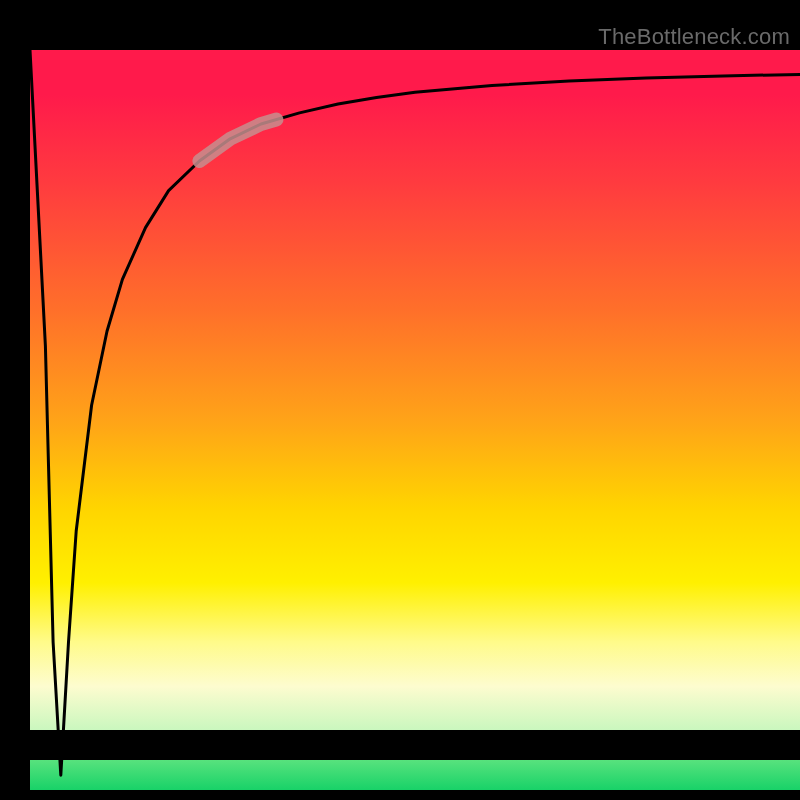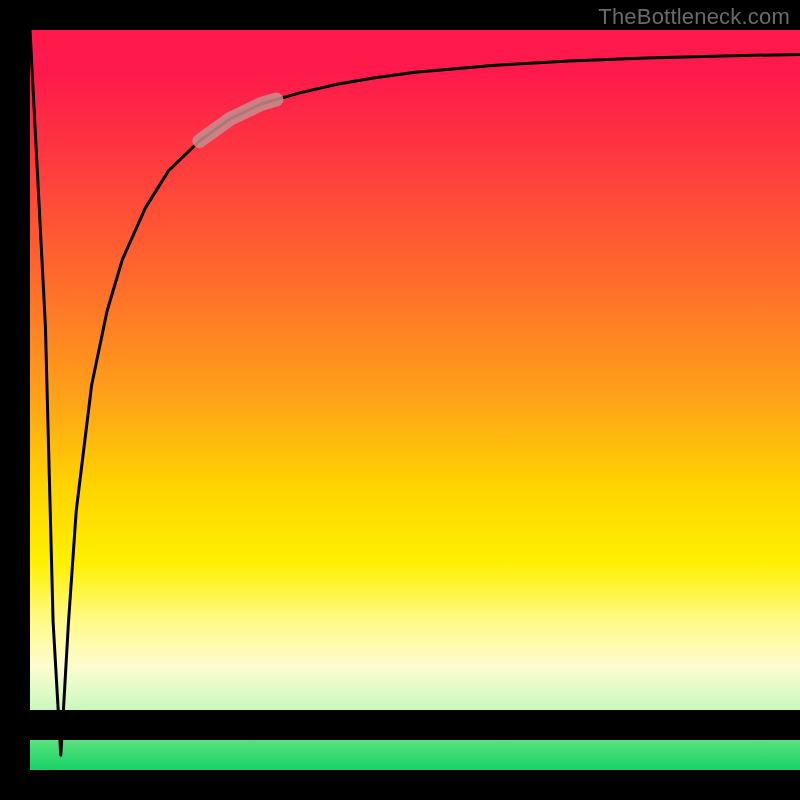--- a/index.html
+++ b/index.html
@@ -8,20 +8,21 @@
     width: 800px;
     height: 800px;
     background: #000;
     overflow: hidden;
     font-family: Arial, Helvetica, sans-serif;
   }
   .stage {
     position: relative;
     width: 800px;
     height: 740px;
+    margin-top: 20px;
   }
   .plot-area {
     position: absolute;
     left: 30px;
     top: 30px;
     width: 770px;   
     height: 740px;  
     overflow: hidden;
   }
   

